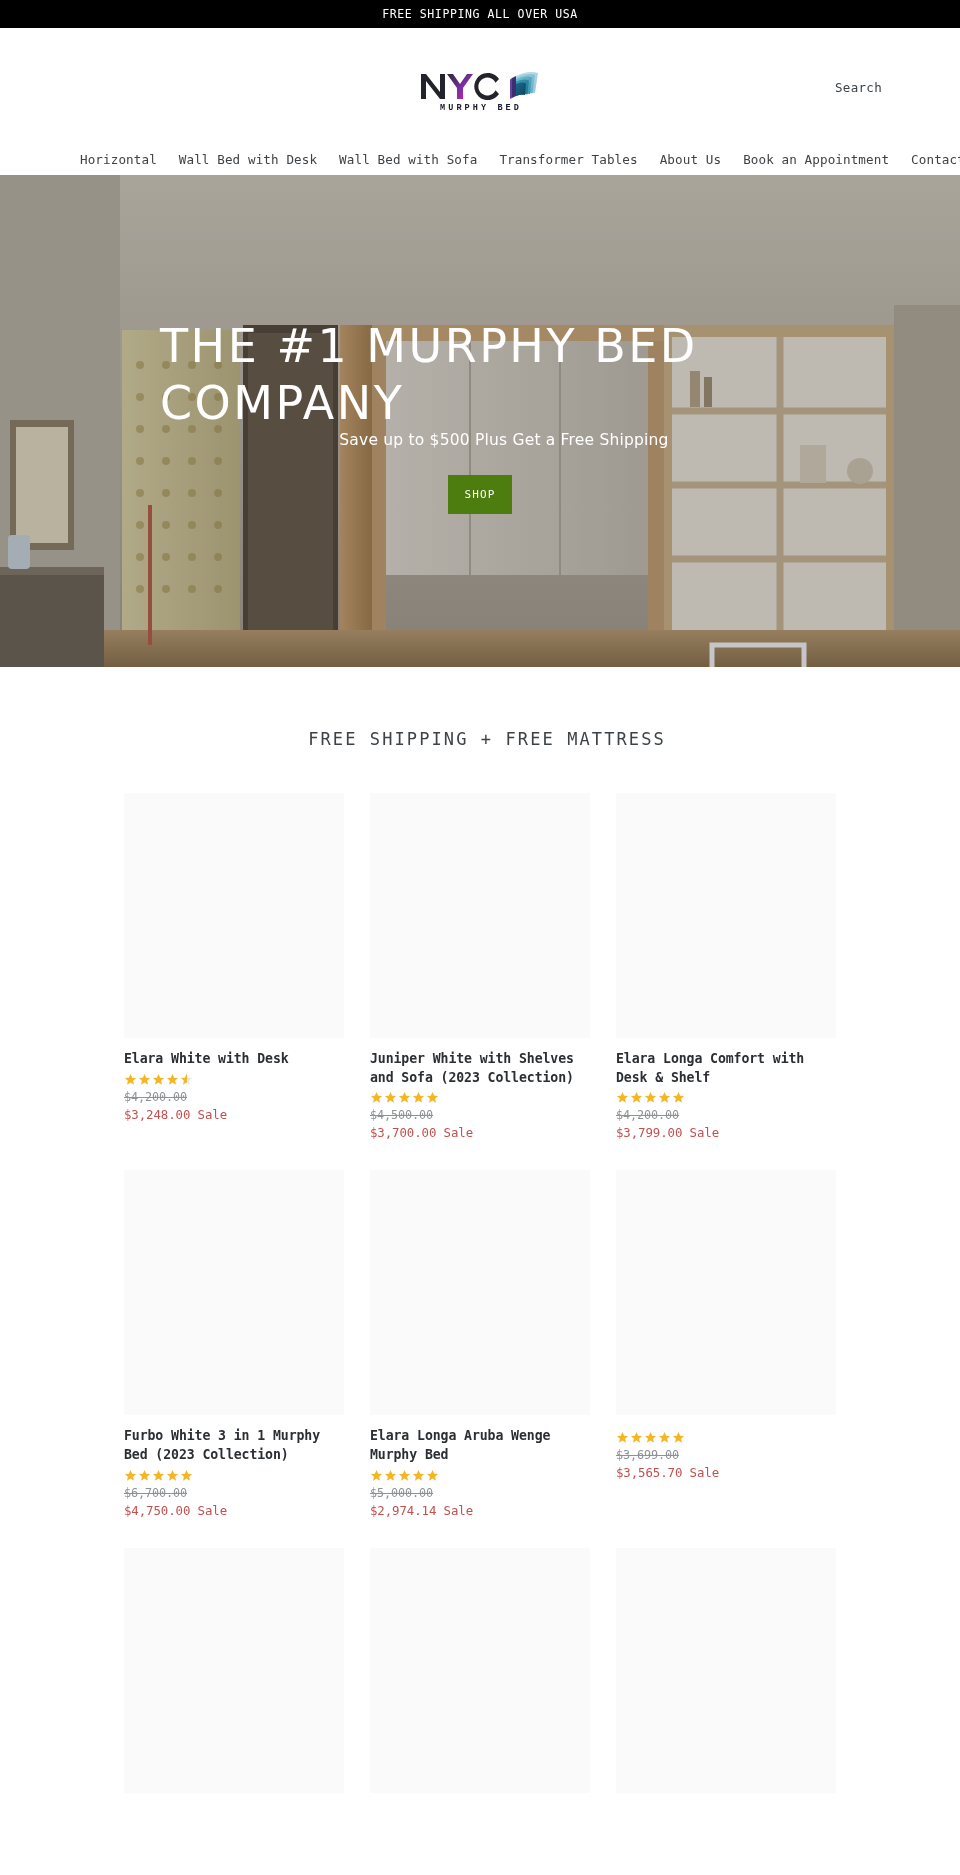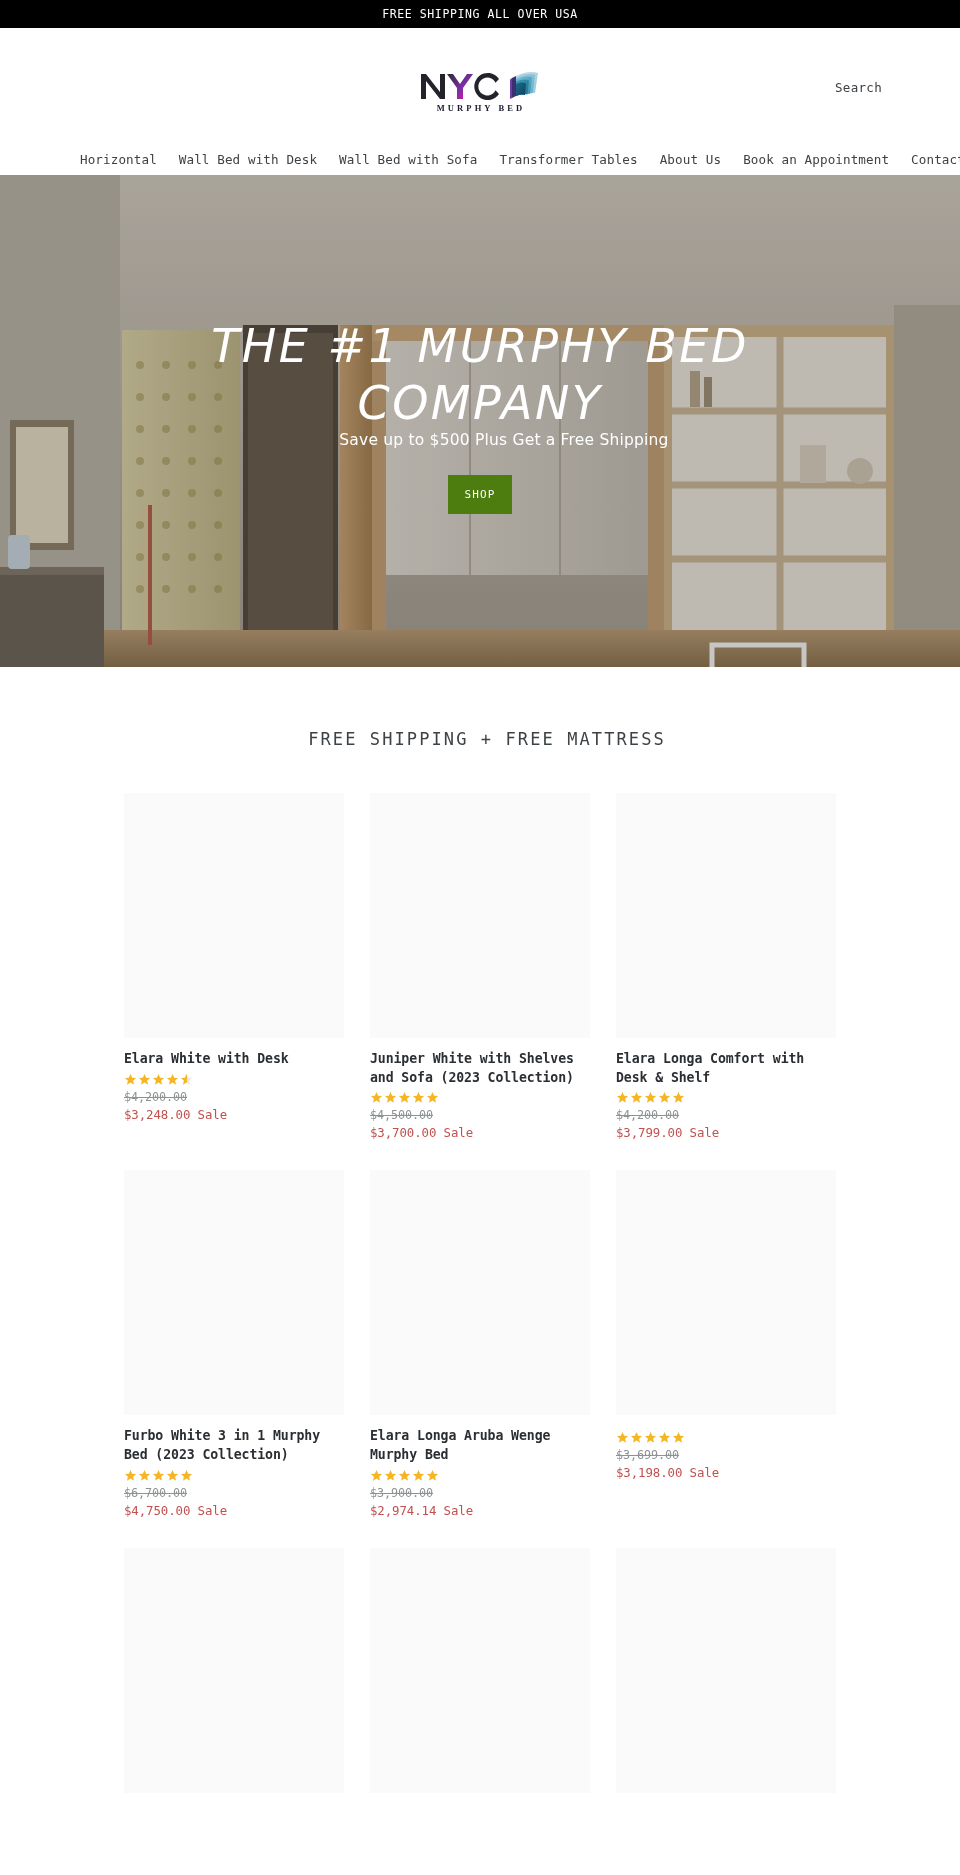--- a/index.html
+++ b/index.html
@@ -45,21 +45,21 @@
     align-items: flex-end;
     height: 32px;
   }
   .logo-svg { display: block; }
   .logo-sub {
     font-size: 8.5px;
     letter-spacing: 3.1px;
     color: #1b1b2f;
     font-weight: 600;
     margin-top: 1px;
-    font-family: Liberation Serif, serif;
+    font-family: Liberation Mono, monospace;
     padding-left: 2px;
   }
   .search-link {
     position: absolute;
     right: 78px;
     top: 52px;
     font-size: 12.5px;
     color: #3d4246;
     letter-spacing: 0.3px;
     cursor: pointer;
@@ -113,25 +113,24 @@
     align-items: center;
     justify-content: center;
     padding-bottom: 10px;
   }
   .hero-title {
     color: #ffffff;
     font-size: 46px;
     line-height: 1.22;
     font-weight: 400;
     letter-spacing: 2.5px;
-    text-align: center;
+    text-align: left;
     max-width: 640px;
     font-family: "DejaVu Sans", "Liberation Sans", sans-serif;
     margin-bottom: 0;
-    font-style: italic;
   }
   .hero-sub {
     color: #ffffff;
     font-size: 15.5px;
     letter-spacing: 0.2px;
     font-family: "DejaVu Sans", "Liberation Sans", sans-serif;
     margin-bottom: 26px;
     margin-left: 48px;
   }
   .hero-btn {
@@ -549,21 +548,21 @@
             <svg class="star" viewBox="0 0 14 14">
               <polygon points="7,1 8.8,5 13,5.4 9.8,8.3 10.8,12.6 7,10.3 3.2,12.6 4.2,8.3 1,5.4 5.2,5" fill="#f5b623"></polygon>
             </svg>
             <svg class="star" viewBox="0 0 14 14">
               <polygon points="7,1 8.8,5 13,5.4 9.8,8.3 10.8,12.6 7,10.3 3.2,12.6 4.2,8.3 1,5.4 5.2,5" fill="#f5b623"></polygon>
             </svg>
             <svg class="star" viewBox="0 0 14 14">
               <polygon points="7,1 8.8,5 13,5.4 9.8,8.3 10.8,12.6 7,10.3 3.2,12.6 4.2,8.3 1,5.4 5.2,5" fill="#f5b623"></polygon>
             </svg>
           </div>
-          <div class="price-was">$3,900.00</div>
+          <div class="price-was">$5,000.00</div>
           <div class="price-now">$2,974.14 Sale</div>
         </div>
       </div>
       <div class="card">
         <div class="card-media"></div>
         <div class="card-body">
           <div class="stars">
             <svg class="star" viewBox="0 0 14 14">
               <polygon points="7,1 8.8,5 13,5.4 9.8,8.3 10.8,12.6 7,10.3 3.2,12.6 4.2,8.3 1,5.4 5.2,5" fill="#f5b623"></polygon>
             </svg>
@@ -574,21 +573,21 @@
               <polygon points="7,1 8.8,5 13,5.4 9.8,8.3 10.8,12.6 7,10.3 3.2,12.6 4.2,8.3 1,5.4 5.2,5" fill="#f5b623"></polygon>
             </svg>
             <svg class="star" viewBox="0 0 14 14">
               <polygon points="7,1 8.8,5 13,5.4 9.8,8.3 10.8,12.6 7,10.3 3.2,12.6 4.2,8.3 1,5.4 5.2,5" fill="#f5b623"></polygon>
             </svg>
             <svg class="star" viewBox="0 0 14 14">
               <polygon points="7,1 8.8,5 13,5.4 9.8,8.3 10.8,12.6 7,10.3 3.2,12.6 4.2,8.3 1,5.4 5.2,5" fill="#f5b623"></polygon>
             </svg>
           </div>
           <div class="price-was">$3,699.00</div>
-          <div class="price-now">$3,198.00 Sale</div>
+          <div class="price-now">$3,565.70 Sale</div>
         </div>
       </div>
       <div class="card">
         <div class="card-media"></div>
       </div>
       <div class="card">
         <div class="card-media"></div>
       </div>
       <div class="card">
         <div class="card-media"></div>

